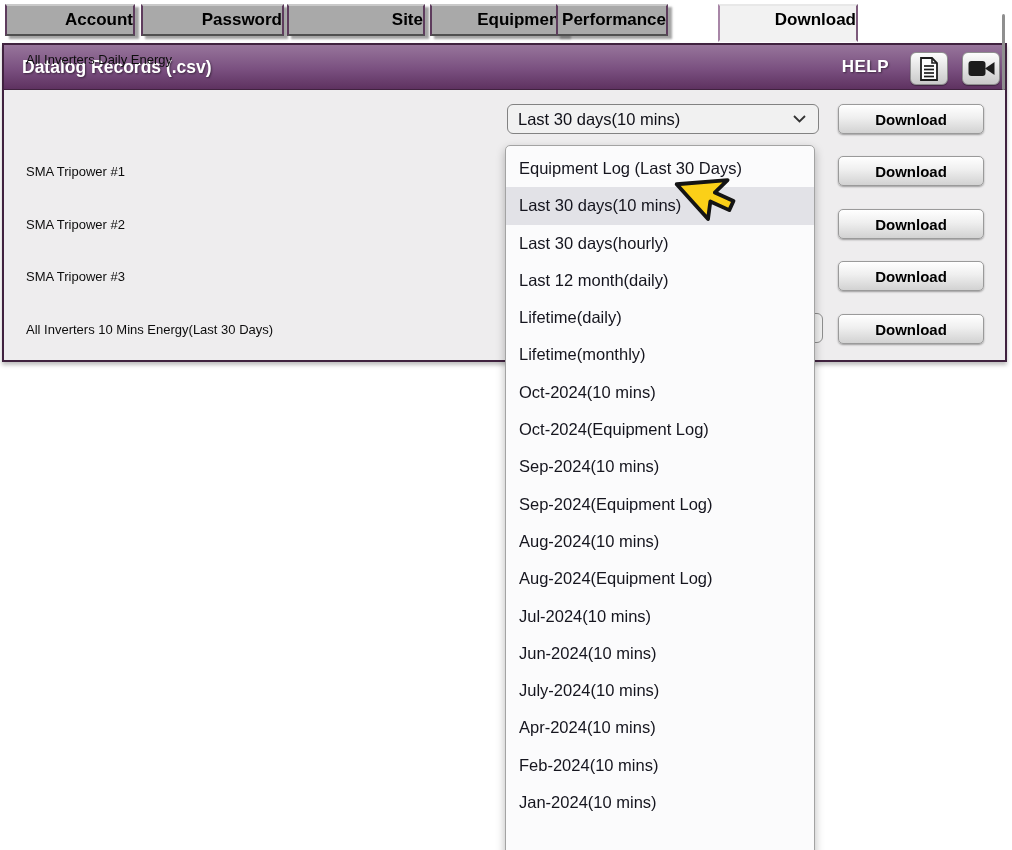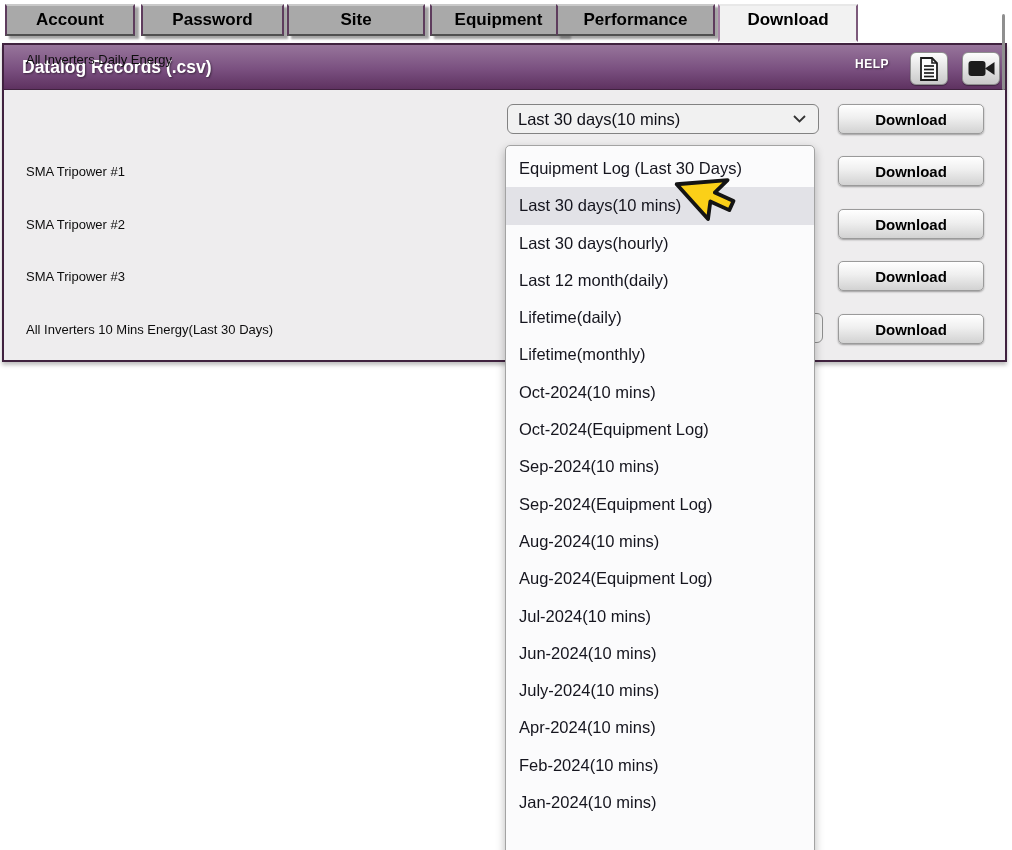--- a/index.html
+++ b/index.html
@@ -3,31 +3,31 @@
 <meta charset="utf-8">
 <style>
   * { margin:0; padding:0; box-sizing:border-box; }
   html,body { background:#ffffff; }
   body { font-family:"Liberation Sans", sans-serif; }
   #stage { position:relative; width:1012px; height:850px; background:#fff; overflow:hidden; }
 
   
   .tab {
     position:absolute; top:4px; height:32px; line-height:28px;
-    background:#a9a9a9; text-align:center;
+    background:#a9a9a9; text-align:right;
     font-size:17px; font-weight:bold; color:#000;
     border:2px solid; border-color:#c9c9c9 #5e3c5d #4f4f4f #5e3c5d;
     box-shadow:4px 3px 2px rgba(90,90,90,0.55);
     cursor:pointer;
   }
   .tab:nth-of-type(1){left:5px;width:130px}
   .tab:nth-of-type(2){left:141px;width:143px}
   .tab:nth-of-type(3){left:287px;width:138px}
   .tab:nth-of-type(4){left:430px;width:137px}
-  .tab:nth-of-type(5){left:556px;width:159px}
+  .tab:nth-of-type(5){left:556px;width:112px}
   .tab:nth-of-type(6){left:718px;width:140px}
   .tab.active {
     background:#f2f2f2; height:38px;
     border-color:#e8e8e8 #7c5a7b #f2f2f2 #a886a7;
     box-shadow:none; z-index:3;
   }
 
   
   #panel {
     position:absolute; left:2px; top:43px; width:1005px; height:319px;
@@ -39,21 +39,21 @@
     background:linear-gradient(#97759b, #7a5080 55%, #5e3260);
     border-bottom:1px solid #40223f;
   }
   #panel-title {
     position:absolute; left:18px; top:12px;
     color:#fff; font-size:17.5px; font-weight:bold;
     text-shadow:1px 1px 2px rgba(0,0,0,0.45);
   }
   #help {
     position:absolute; right:116px; top:12px;
-    color:#fff; font-size:12px; font-weight:bold; letter-spacing:.5px;
+    color:#fff; font-size:17px; font-weight:bold; letter-spacing:.5px;
     text-shadow:1px 1px 2px rgba(0,0,0,0.45); cursor:pointer;
   }
   .hdr-icon-btn {
     position:absolute; top:7px; width:38px; height:33px;
     background:linear-gradient(#fdfdfd,#c9c9c9);
     border:1px solid #8f8f8f; border-radius:6px;
     display:flex; align-items:center; justify-content:center;
     cursor:pointer; box-shadow:0 1px 1px rgba(0,0,0,0.35);
   }
   #doc-btn { left:906px; }

